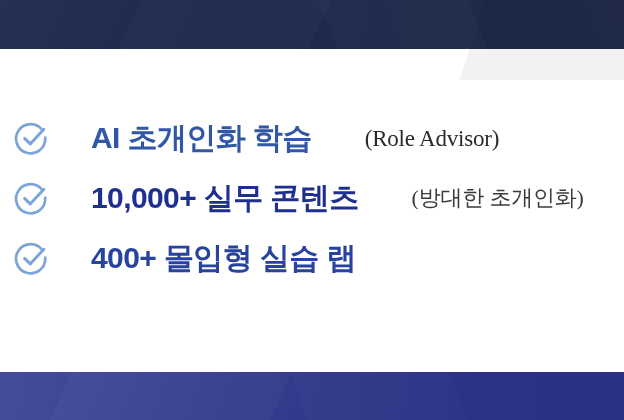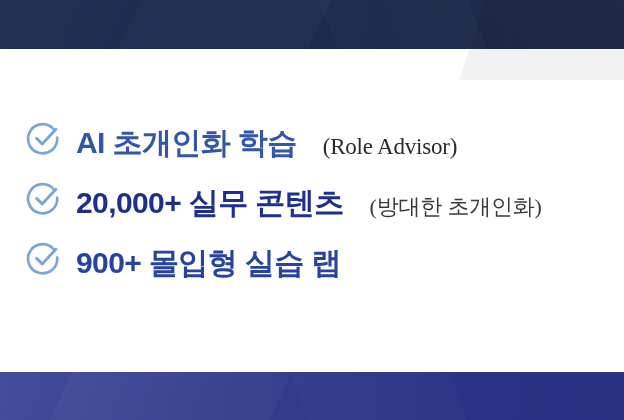--- a/index.html
+++ b/index.html
@@ -99,23 +99,24 @@
     left: 0;
     top: 118px;
     width: 624px;
     display: flex;
     flex-direction: column;
     gap: 20px;
   }
 
   .feature-row {
     display: flex;
-    align-items: flex-end;
-    padding-left: 24px;
+    align-items: center;
+    padding-left: 12px;
     white-space: nowrap;
+    gap: 27px;
   }
 
   .check-icon {
     flex: 0 0 auto;
     width: 40px;
     height: 40px;
     display: block;
     margin-right: 12px;
   }
 
@@ -161,30 +162,30 @@
       </svg>
       <span class="headline">AI 초개인화 학습</span>
       <span class="subnote">(Role Advisor)</span>
     </div>
 
     <div class="feature-row row-2">
       <svg class="check-icon" viewBox="0 0 40 40">
         <path d="M30.5 12.2 A14.6 14.6 0 1 0 33.2 19.6" fill="none" stroke="#7aa5da" stroke-width="2.7" stroke-linecap="round"></path>
         <path d="M12.6 20.4 L18.2 25.9 L31.9 11.2" fill="none" stroke="#7aa5da" stroke-width="2.9" stroke-linecap="round" stroke-linejoin="round"></path>
       </svg>
-      <span class="headline">20,000+ 실무 콘텐츠</span>
+      <span class="headline">10,000+ 실무 콘텐츠</span>
       <span class="subnote">(방대한 초개인화)</span>
     </div>
 
     <div class="feature-row row-3">
       <svg class="check-icon" viewBox="0 0 40 40">
         <path d="M30.5 12.2 A14.6 14.6 0 1 0 33.2 19.6" fill="none" stroke="#7aa5da" stroke-width="2.7" stroke-linecap="round"></path>
         <path d="M12.6 20.4 L18.2 25.9 L31.9 11.2" fill="none" stroke="#7aa5da" stroke-width="2.9" stroke-linecap="round" stroke-linejoin="round"></path>
       </svg>
-      <span class="headline">900+ 몰입형 실습 랩</span>
+      <span class="headline">400+ 몰입형 실습 랩</span>
     </div>
 
   </div>
 
   <div class="bottom-band">
     <div class="facet-a"></div>
     <div class="facet-b"></div>
   </div>
 
 </div>

